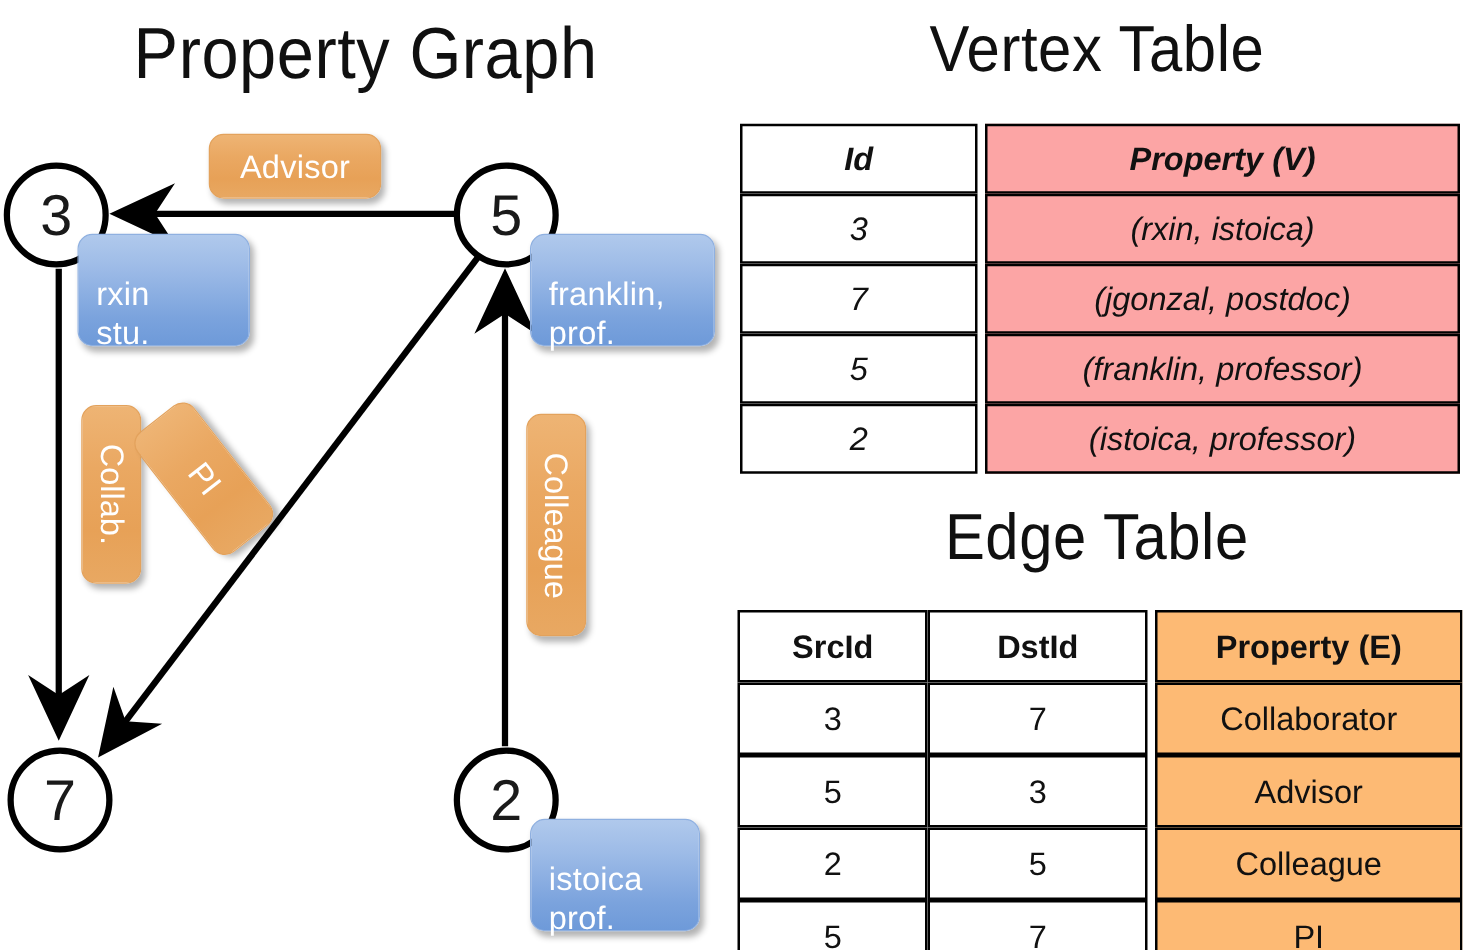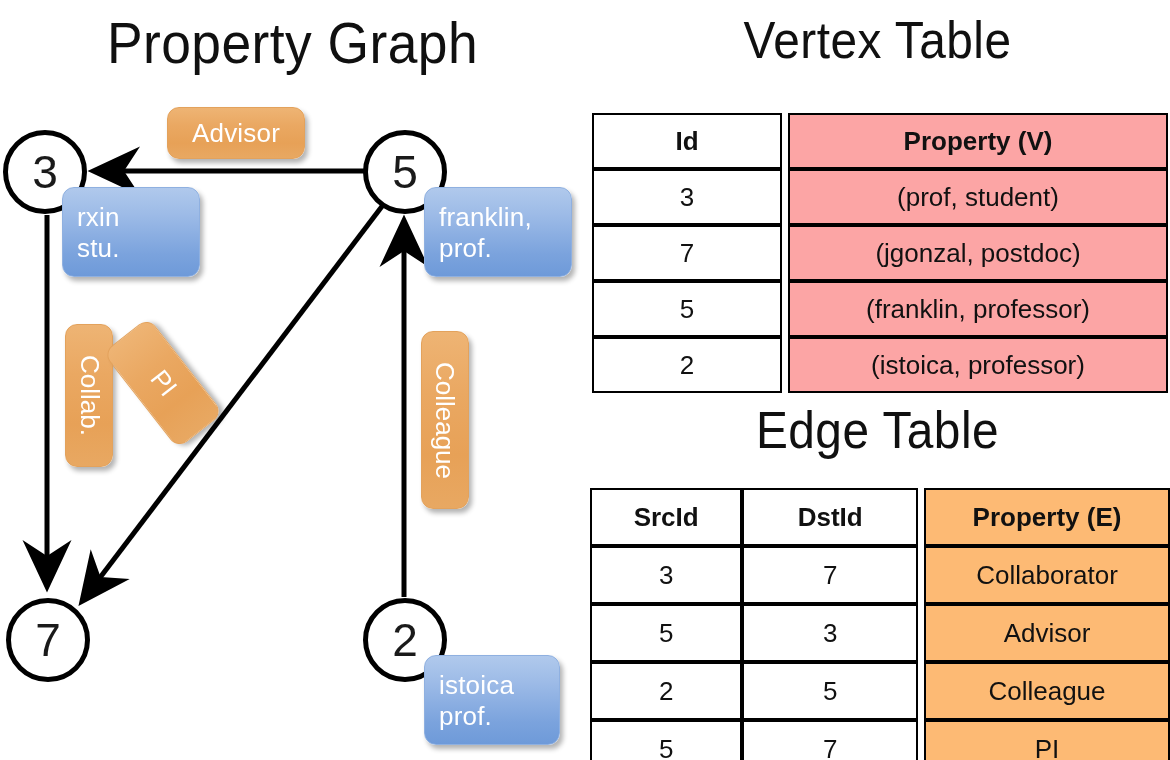--- a/index.html
+++ b/index.html
@@ -97,21 +97,21 @@
     border: 1px solid #e3a25c;
   }
   .pill-text {
     font-size: 26px;
     font-weight: 300;
     line-height: 31px;
     color: #ffffff;
     letter-spacing: 0.2px;
   }
   .pill-v {
-    padding: 14px 0 0 14px;
+    padding: 32px 0 0 14px;
   }
 
   
   .rotwrap {
     position: absolute;
     left: 0; top: 0;
     width: 100%;
     height: 100%;
     display: flex;
     align-items: center;
@@ -149,21 +149,21 @@
   .cell-peach { background: #fdba74; }
 
   .spacer-col {
     border: none !important;
     background: transparent !important;
     width: 6px;
     padding: 0;
   }
 
   
-  #vertex-table { left: 592px; top: 113px; }
+  #vertex-table { left: 592px; top: 99px; font-style: italic; }
   #vertex-table td.c-id   { width: 186px; height: 52px; }
   #vertex-table td.c-prop { width: 376px; height: 52px; }
 
   
   #edge-table { left: 590px; top: 488px; }
   #edge-table td.c-src  { width: 150px; height: 54px; text-align: center; }
   #edge-table td.c-dst  { width: 174px; height: 54px; }
   #edge-table td.c-eprop{ width: 244px; height: 54px; }
 </style>
 </head>
@@ -250,21 +250,21 @@
   <table class="tbl" id="vertex-table">
     <tbody>
       <tr>
         <td class="c-id cell-white hdr">Id</td>
         <td class="spacer-col"></td>
         <td class="c-prop cell-blue hdr">Property (V)</td>
       </tr>
       <tr>
         <td class="c-id cell-white">3</td>
         <td class="spacer-col"></td>
-        <td class="c-prop cell-blue">(prof, student)</td>
+        <td class="c-prop cell-blue">(rxin, istoica)</td>
       </tr>
       <tr>
         <td class="c-id cell-white">7</td>
         <td class="spacer-col"></td>
         <td class="c-prop cell-blue">(jgonzal, postdoc)</td>
       </tr>
       <tr>
         <td class="c-id cell-white">5</td>
         <td class="spacer-col"></td>
         <td class="c-prop cell-blue">(franklin, professor)</td>

